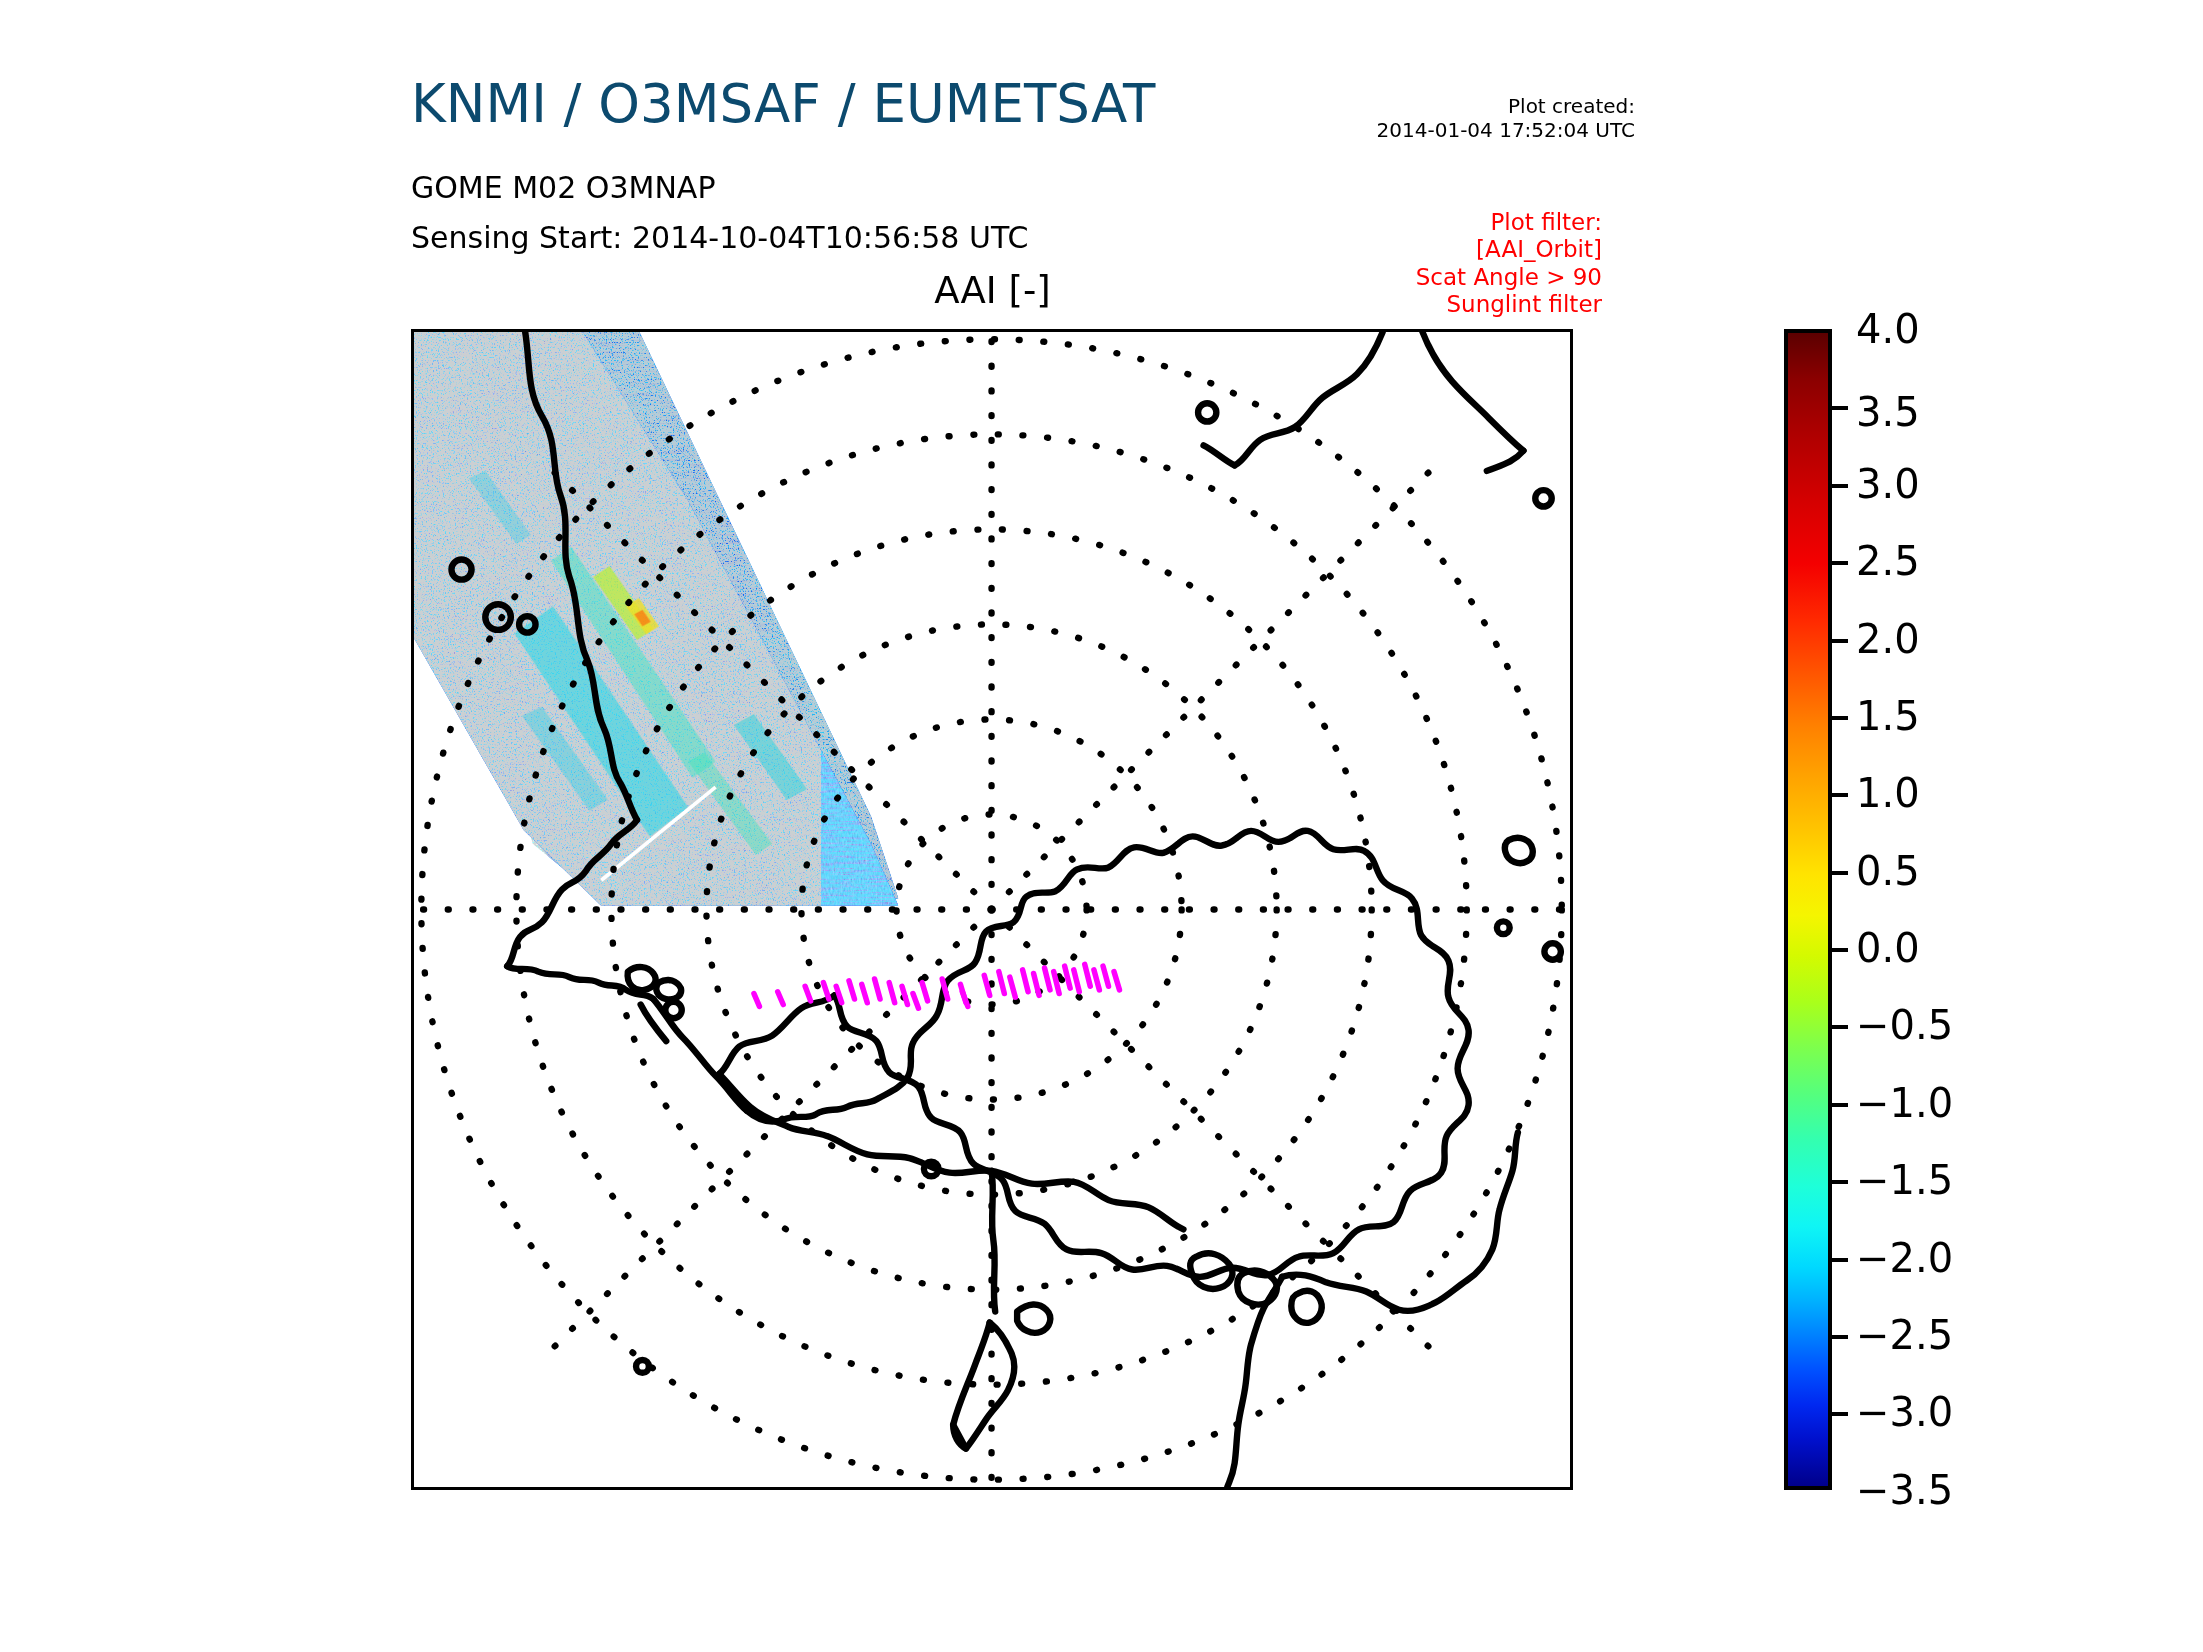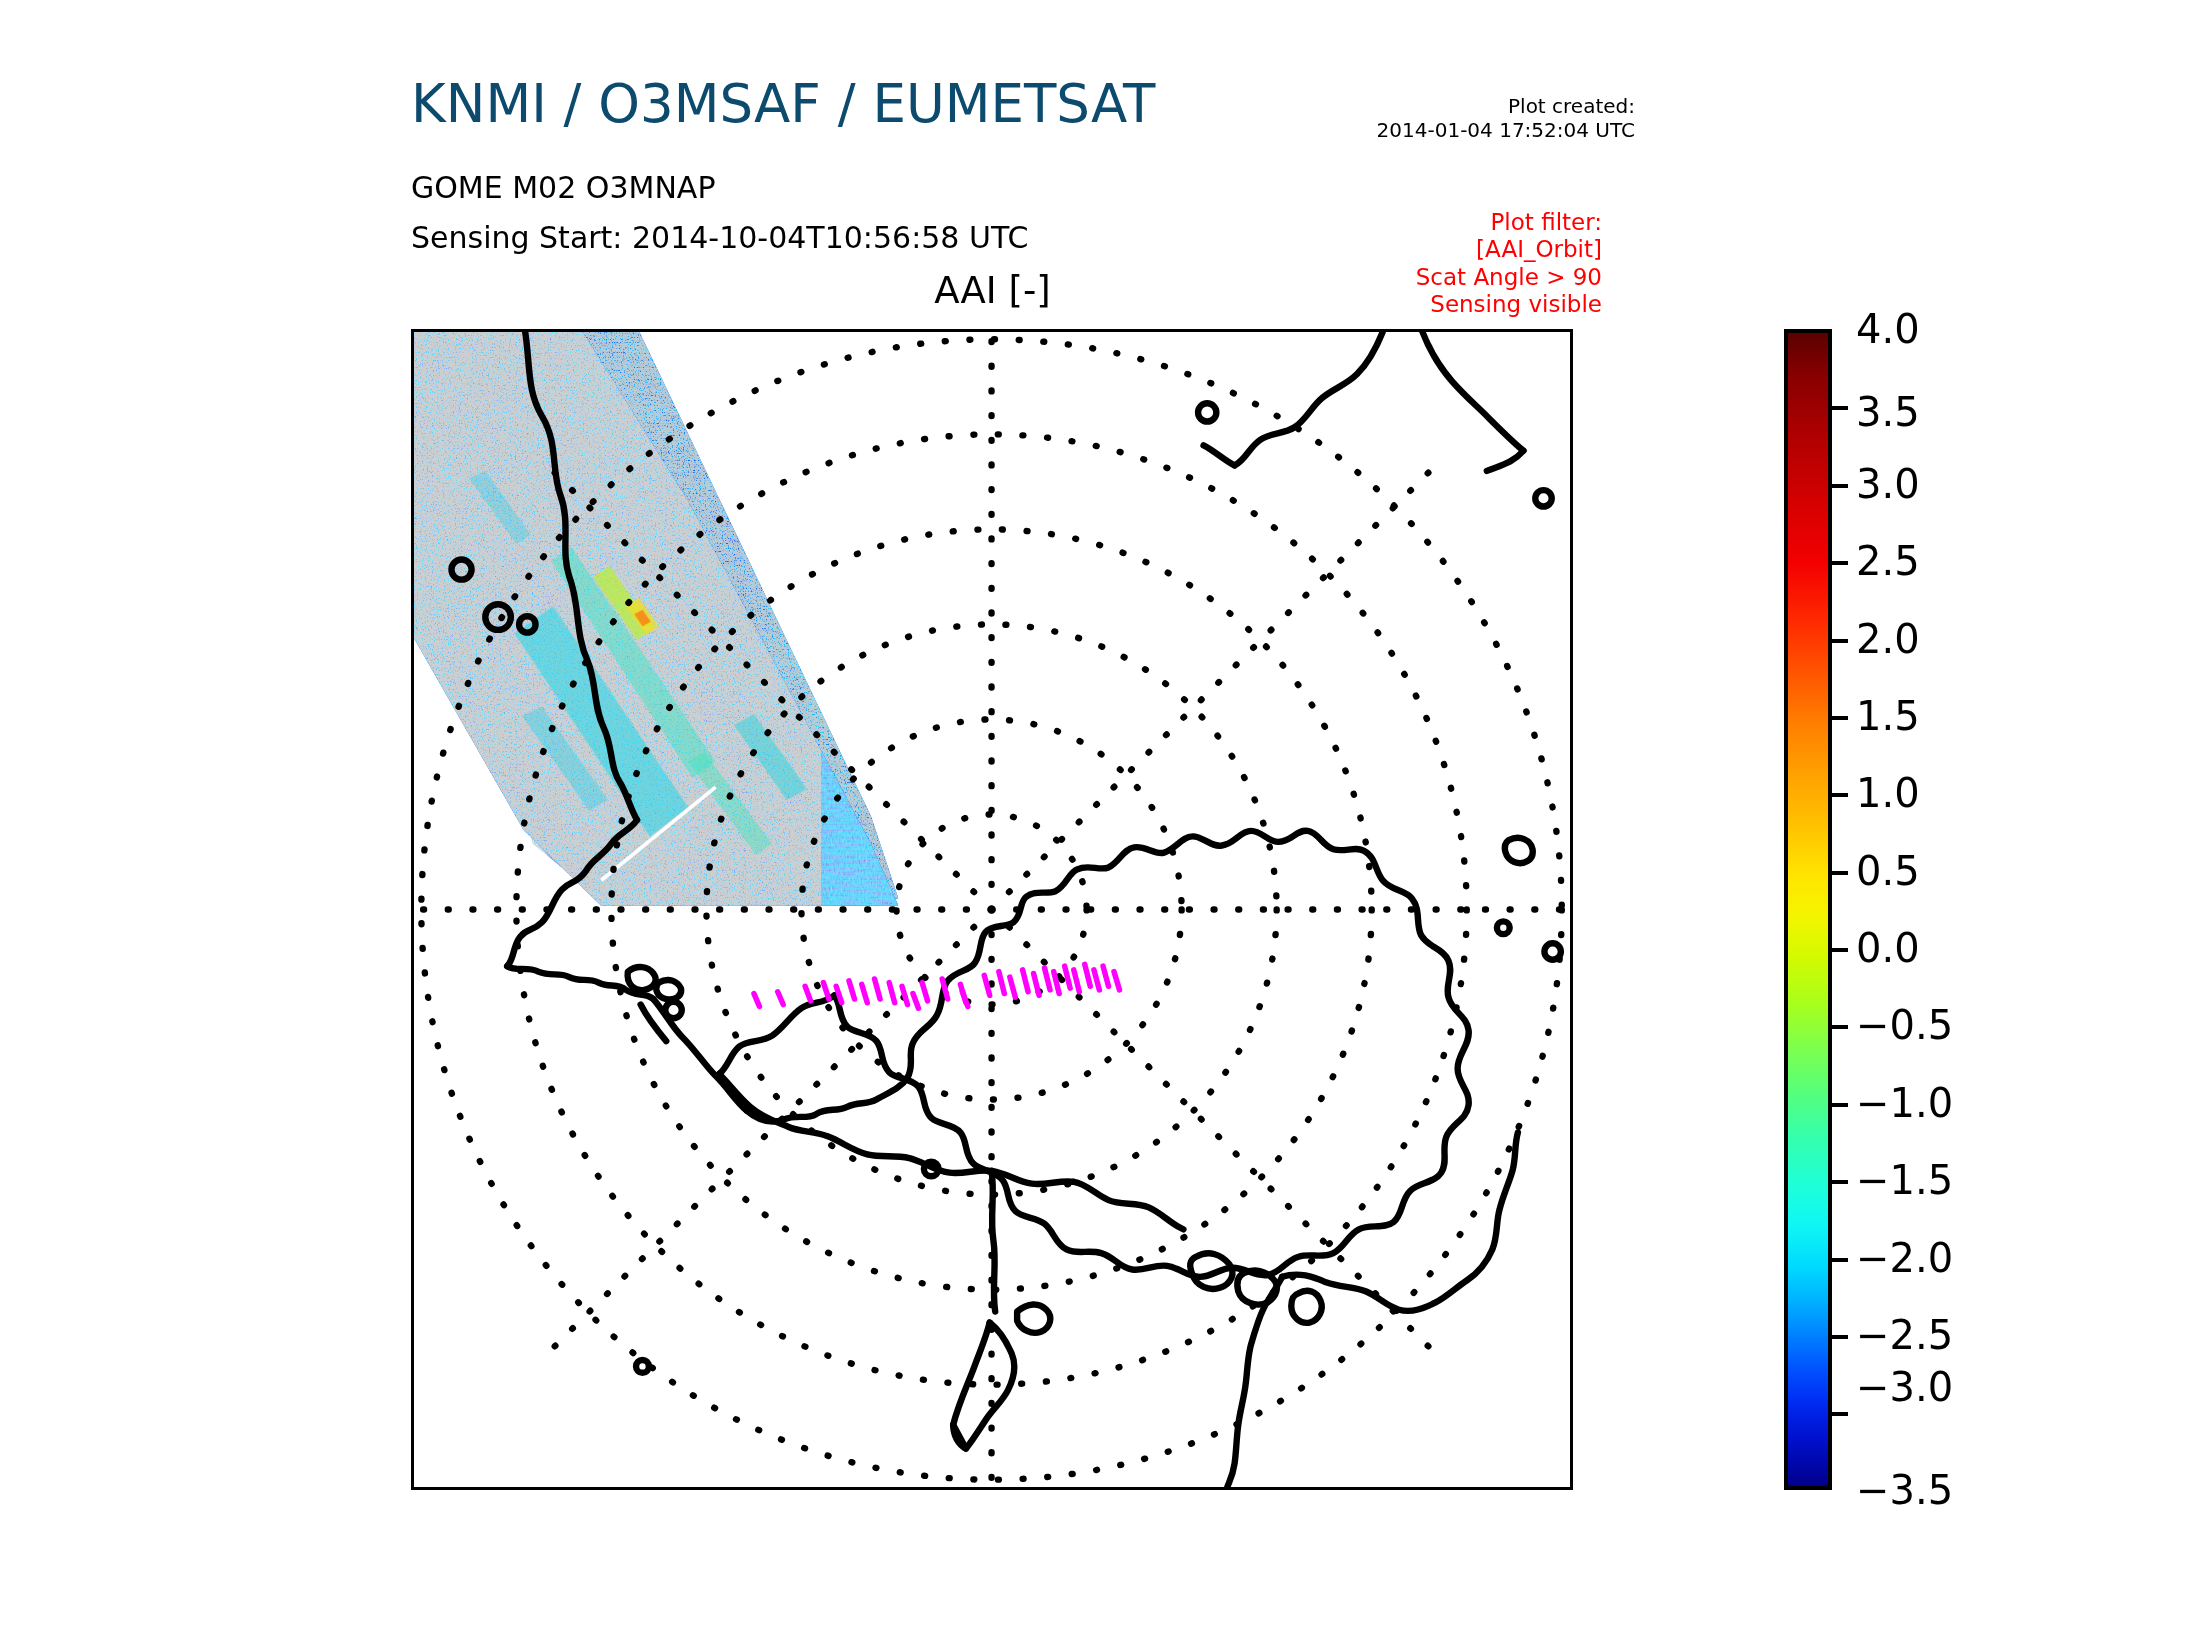--- a/index.html
+++ b/index.html
@@ -156,21 +156,21 @@
   <div>2014-01-04 17:52:04 UTC</div>
 </div>
 
 <div id="product-line">GOME M02 O3MNAP</div>
 <div id="sensing-line">Sensing Start: 2014-10-04T10:56:58 UTC</div>
 
 <div id="filter-block">
   <div>Plot filter:</div>
   <div>[AAI_Orbit]</div>
   <div>Scat Angle &gt; 90</div>
-  <div>Sensing visible</div>
+  <div>Sunglint filter</div>
 </div>
 
 <div id="axes-title">AAI [-]</div>
 
 <div id="plot-frame">
   <svg id="map-svg" viewBox="0 0 1265 1264" preserveAspectRatio="none">
     <defs>
       <clipPath id="frameClip">
           <rect x="0" y="0" width="1265" height="1264"></rect>
         </clipPath>
@@ -468,17 +468,17 @@
       <div class="cb-label" style="top: 696px;">−0.5</div>
       <div class="cb-tick" style="top: 774px;"></div>
       <div class="cb-label" style="top: 774px;">−1.0</div>
       <div class="cb-tick" style="top: 851px;"></div>
       <div class="cb-label" style="top: 851px;">−1.5</div>
       <div class="cb-tick" style="top: 929px;"></div>
       <div class="cb-label" style="top: 929px;">−2.0</div>
       <div class="cb-tick" style="top: 1006px;"></div>
       <div class="cb-label" style="top: 1006px;">−2.5</div>
       <div class="cb-tick" style="top: 1083px;"></div>
-      <div class="cb-label" style="top: 1058px;">−3.0</div>
+      <div class="cb-label" style="top: 1083px;">−3.0</div>
       <div class="cb-label" style="top: 1161px;">−3.5</div>
     </div>
 </div>
 
 
 </body></html>

